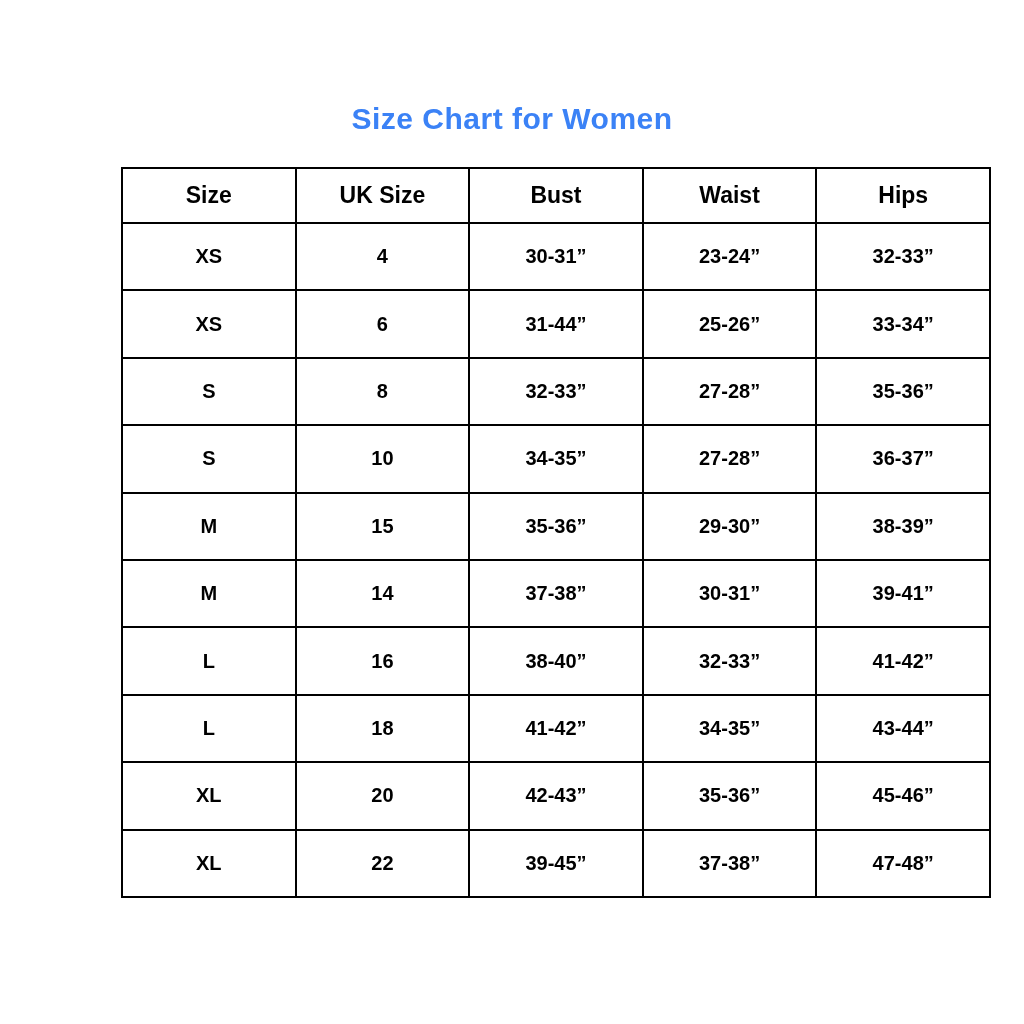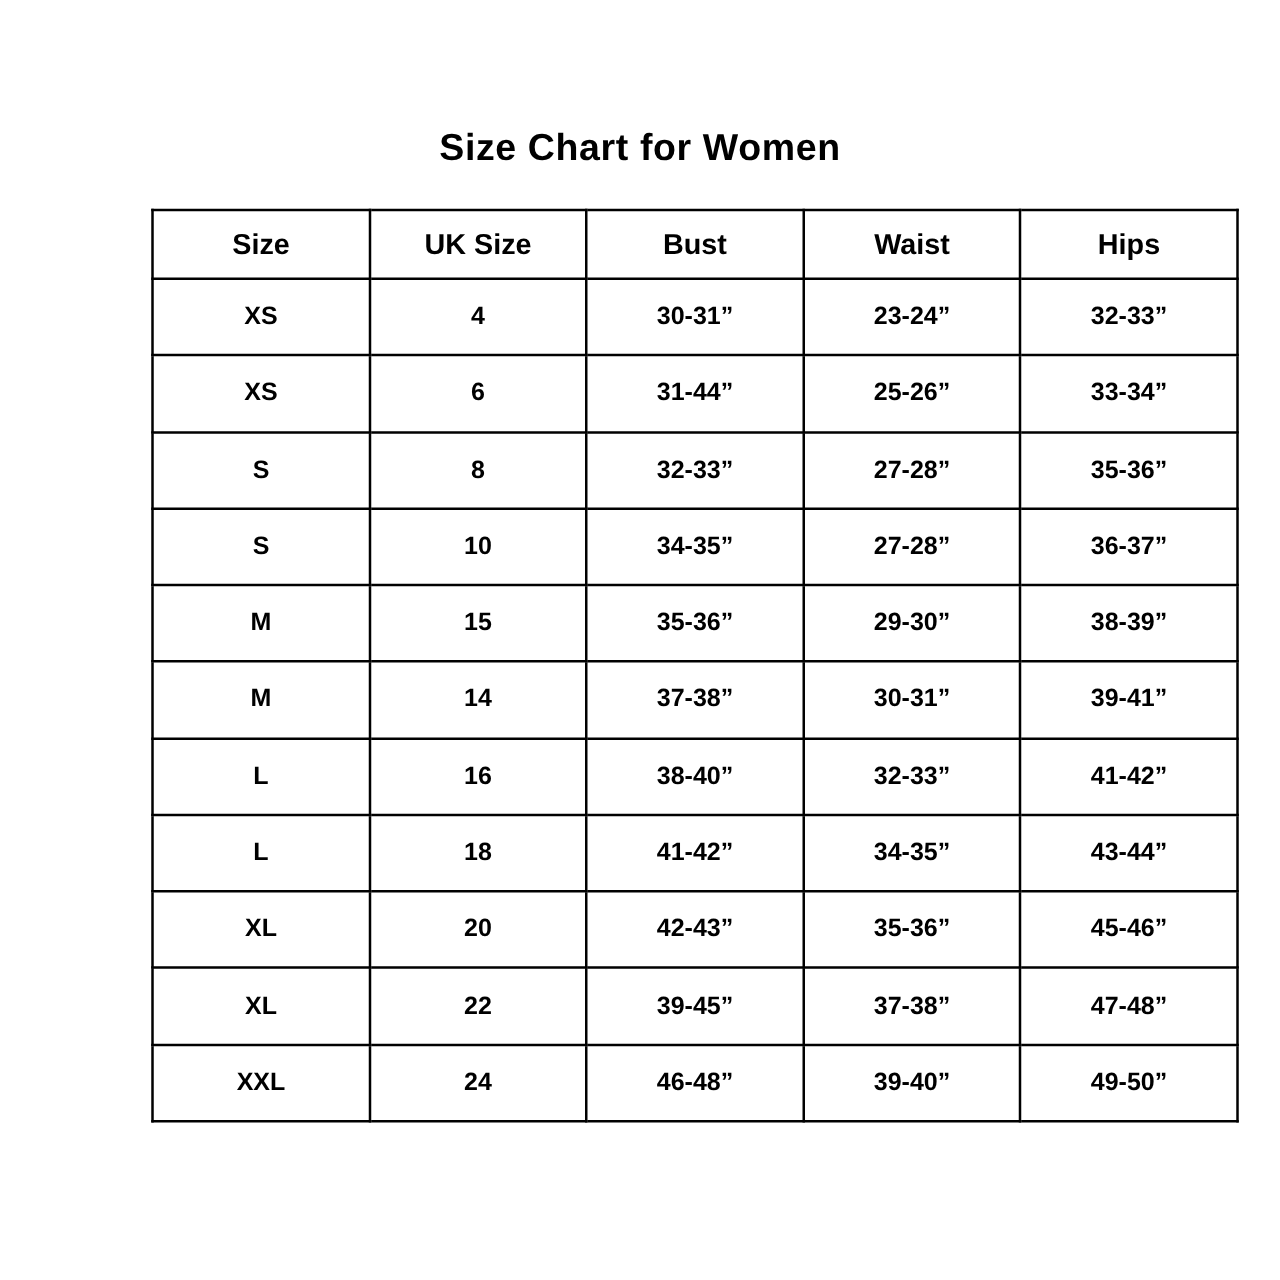--- a/index.html
+++ b/index.html
@@ -17,21 +17,21 @@
   .page-title {
     position: absolute;
     top: 102px;
     left: 0;
     width: 1024px;
     margin: 0;
     text-align: center;
     font-size: 30px;
     font-weight: bold;
     letter-spacing: 0.5px;
-    color: #000000;
+    color: #3b82f6;
   }
   table.size-table {
     position: absolute;
     left: 121px;
     top: 167px;
     width: 870px;
     height: 731px;
     border-collapse: collapse;
     table-layout: fixed;
     background: #ffffff;
@@ -133,21 +133,14 @@
         <td>35-36”</td>
         <td>45-46”</td>
       </tr>
       <tr>
         <td>XL</td>
         <td>22</td>
         <td>39-45”</td>
         <td>37-38”</td>
         <td>47-48”</td>
       </tr>
-      <tr>
-        <td>XXL</td>
-        <td>24</td>
-        <td>46-48”</td>
-        <td>39-40”</td>
-        <td>49-50”</td>
-      </tr>
     </tbody>
 </table>
 
 </body></html>

